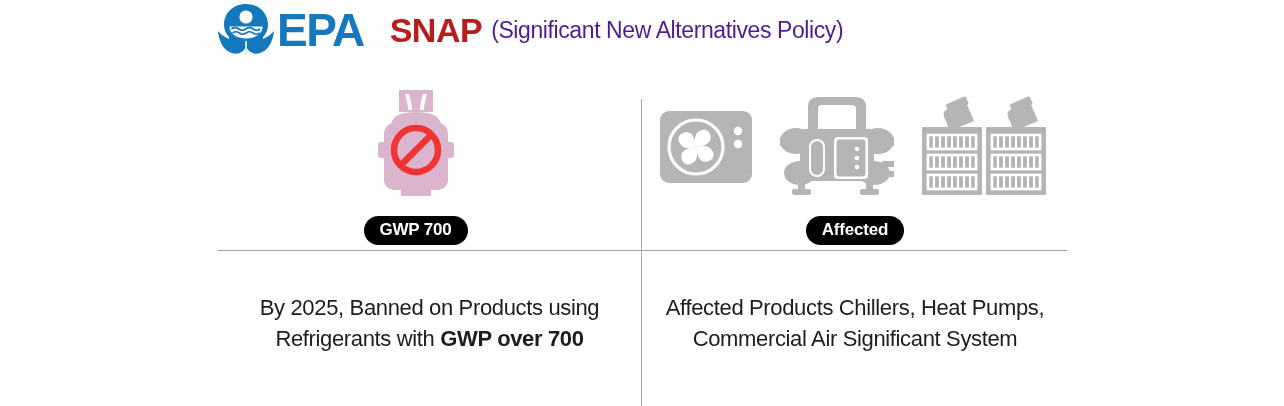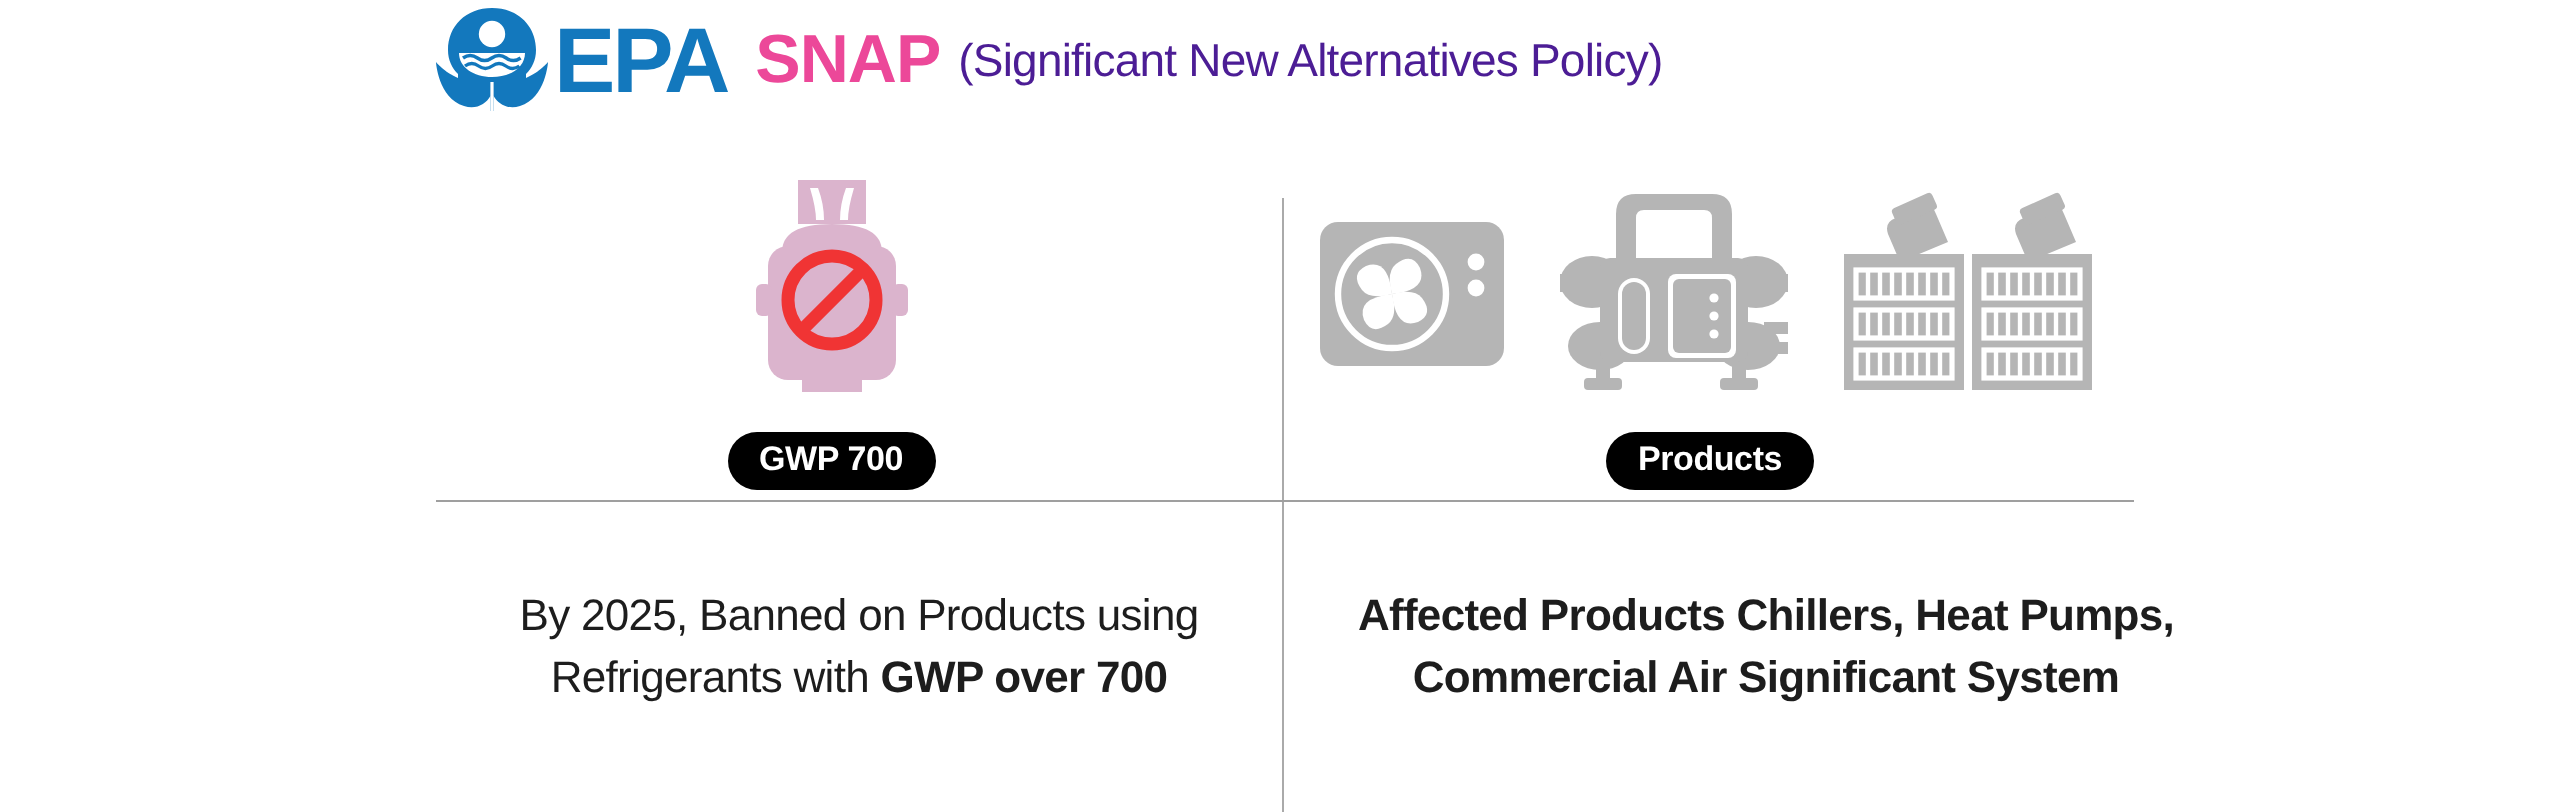--- a/index.html
+++ b/index.html
@@ -37,22 +37,22 @@
     letter-spacing: -1.5px;
     line-height: 1;
     margin-left: 1px;
     color: #1378bd;
   }
   .snap-word {
     font-size: 34px;
     font-weight: bold;
     letter-spacing: -0.5px;
     line-height: 1;
-    color: #ec4899;
-    margin-left: 14px;
+    color: #b91c1c;
+    margin-left: 26px;
   }
   .snap-sub {
     font-size: 23px;
     font-weight: normal;
     letter-spacing: -0.4px;
     line-height: 1;
     color: #4c1d95;
     margin-left: 9px;
   }
 
@@ -111,21 +111,21 @@
   .caption {
     position: absolute;
     top: 292px;
     text-align: center;
     font-size: 22px;
     line-height: 1.42;
     letter-spacing: -0.35px;
     color: #1d1d1d;
   }
   .caption-left  { left: 218px; width: 423px; }
-  .caption-right { left: 670px; width: 426px; font-weight: bold; }
+  .caption-right { left: 642px; width: 426px; }
   .caption b { font-weight: bold; }
 
   .cylinder-wrap { position: relative; width: 110px; height: 118px; }
 </style>
 </head>
 <body>
 
 <div class="header">
 
   <div class="epa-logo">
@@ -313,20 +313,20 @@
               <line x1="106" y1="80" x2="106" y2="94"></line>
             <line x1="112" y1="80" x2="112" y2="94"></line>
           </g>
         </g>
       </svg>
     </span>
 
   </div>
 
   <div class="badge-row">
-    <span class="badge">Products</span>
+    <span class="badge">Affected</span>
   </div>
 </div>
 
 <div class="caption caption-right">
   <span>Affected Products Chillers, Heat Pumps,</span><br>
   <span>Commercial Air Significant System</span>
 </div>
 
 </body></html>

